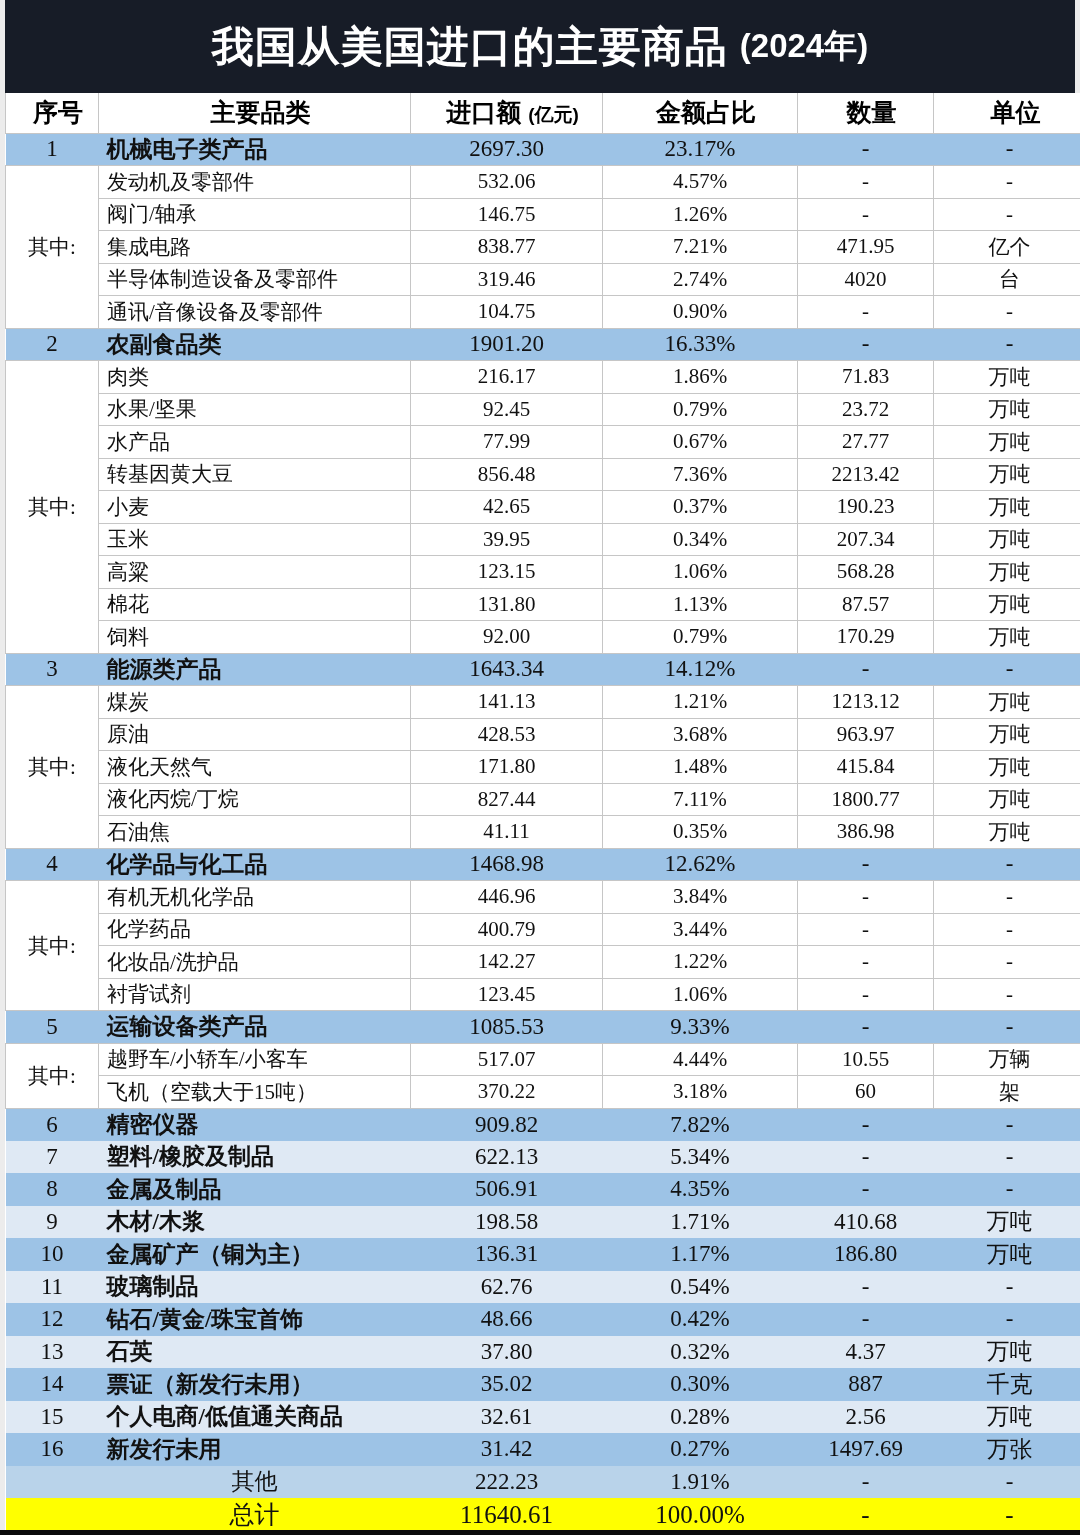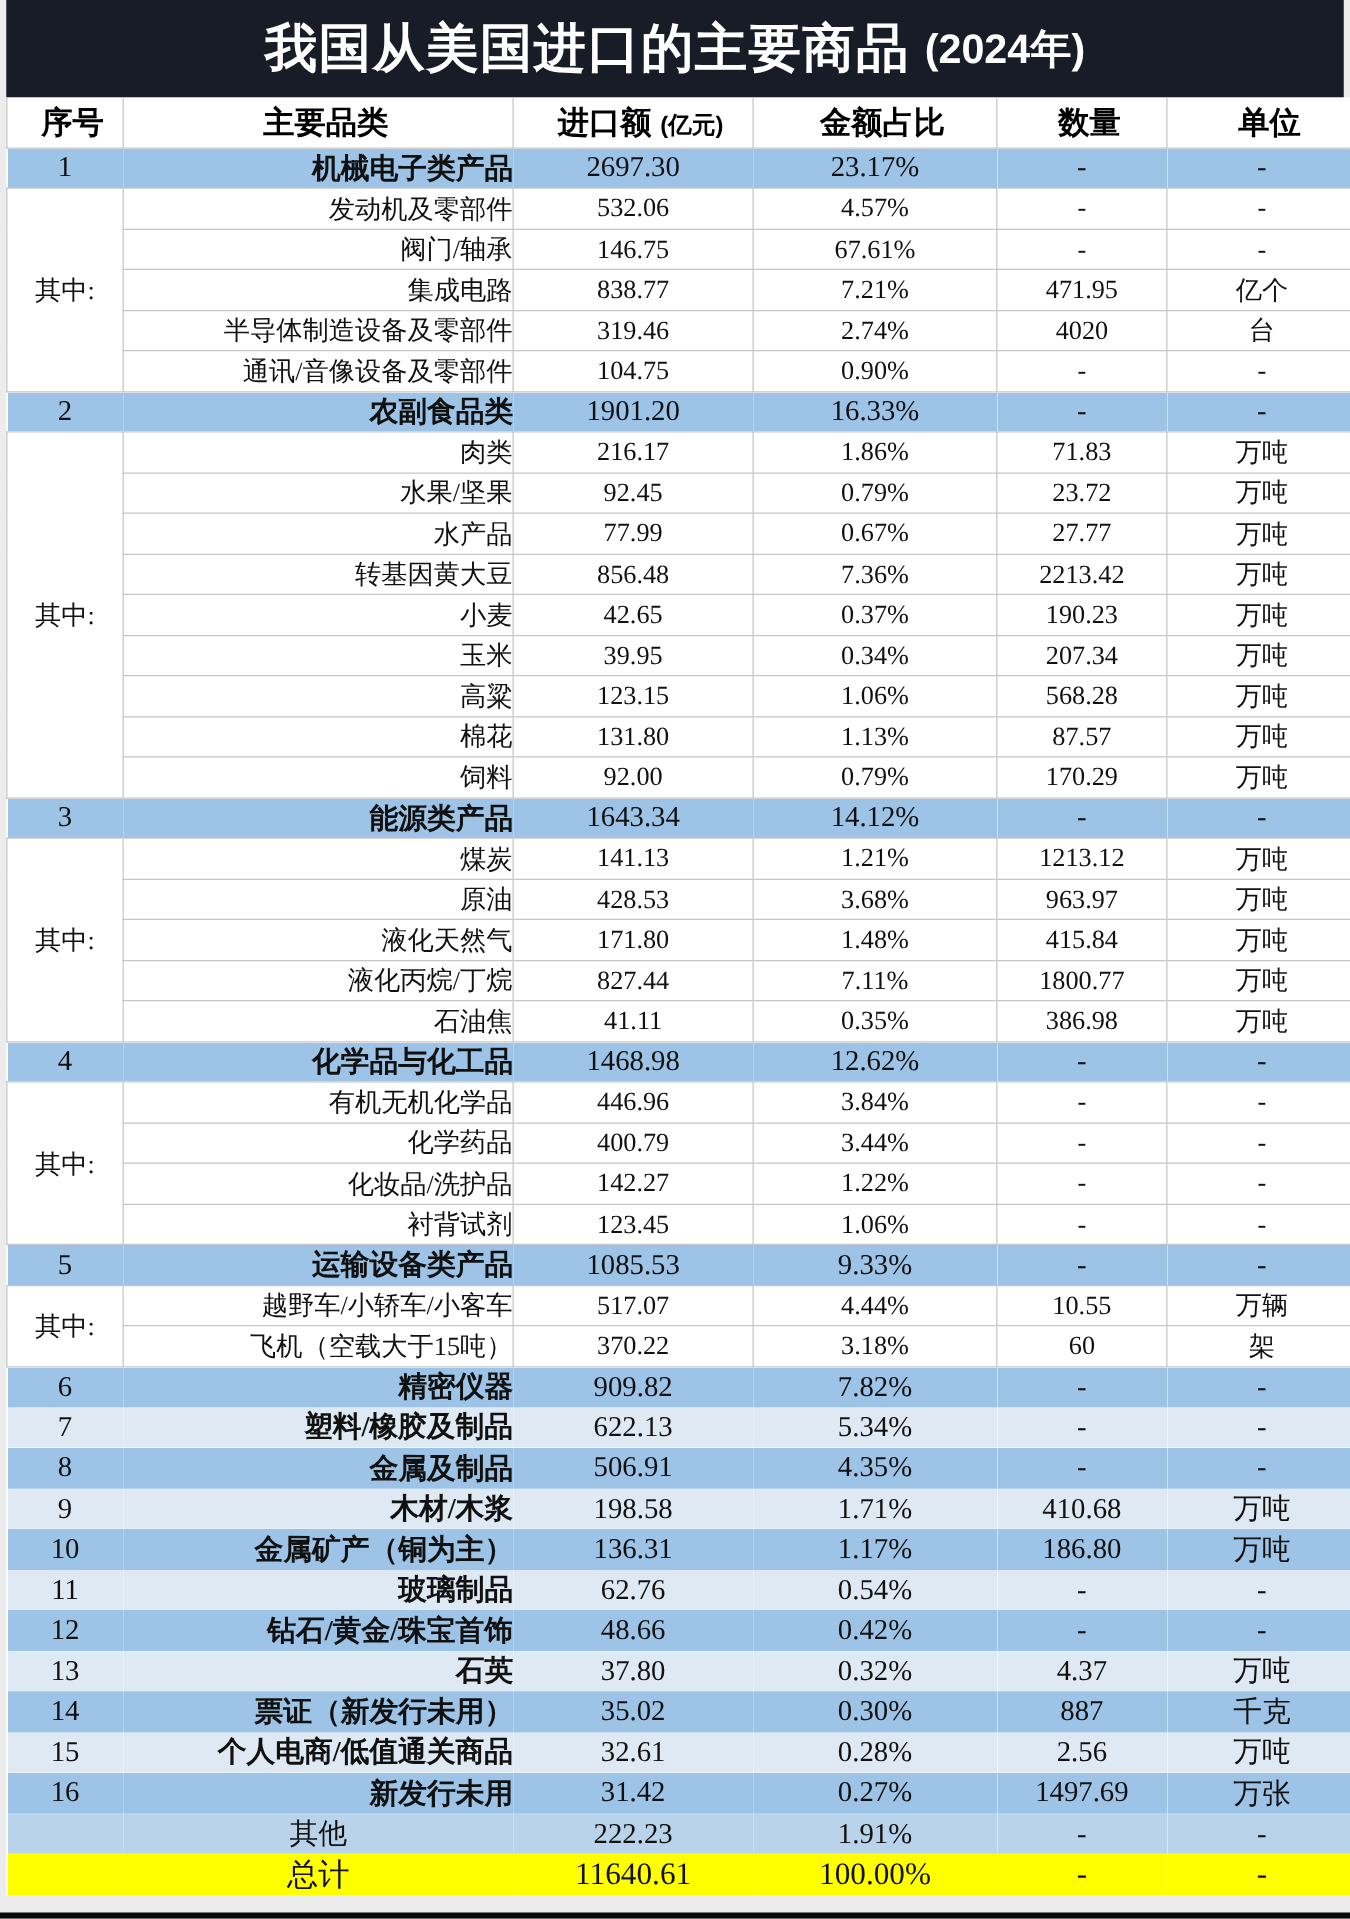--- a/index.html
+++ b/index.html
@@ -3,21 +3,21 @@
 <meta charset="utf-8">
 <style>
   html,body{margin:0;padding:0;}
   body{
     width:1080px;height:1535px;overflow:hidden;position:relative;
     background:#ececec;
     font-family:"Liberation Serif","DejaVu Serif",serif;
   }
   .page{padding:0 5px;}
   .title-bar{
-    height:78px;background:var(--titlebg);
+    height:93px;background:var(--titlebg);
     display:flex;align-items:center;justify-content:center;gap:12px;
   }
   .title-main{
     color:#ffffff;font-family:"Liberation Sans","DejaVu Sans",sans-serif;
     font-weight:bold;font-size:42px;letter-spacing:1px;
   }
   .title-year{
     color:#ffffff;font-family:"Liberation Sans","DejaVu Sans",sans-serif;
     font-weight:bold;font-size:33px;
   }
@@ -37,21 +37,21 @@
   }
   thead tr{height:40px;background:#ffffff;}
   th{
     font-family:"Liberation Sans","DejaVu Sans",sans-serif;
     font-weight:bold;font-size:25px;color:#000;
     border:1px solid #c6c6c6;border-top:none;padding-left:12px;
   }
   th .unit-small{font-size:19px;font-weight:bold;}
   tbody tr{height:32.5px;}
   td{font-size:21px;color:#111;}
-  td.cat{text-align:right;padding-left:8px;}
+  td.cat{text-align:left;padding-left:8px;}
   
   tr.sub td{background:#ffffff;border:1px solid #c6c6c6;}
   td.subgroup{background:#ffffff;border:1px solid #c6c6c6;font-size:21px;}
   
   tr.section td, tr.blue td{background:var(--blue);border:none;}
   tr.light td{background:var(--lightblue);border:none;}
   tr.other td{background:var(--midblue);border:none;}
   tr.total td{background:var(--yellow);border:none;font-weight:normal;font-size:25px;}
   tr.section td, tr.blue td, tr.light td, tr.other td{font-size:23px;}
   tr.section td.cat, tr.blue td.cat, tr.light td.cat{font-weight:bold;}
@@ -104,21 +104,21 @@
           <td class="subgroup" rowspan="5">其中:</td>
           <td class="cat">发动机及零部件</td>
           <td>532.06</td>
           <td>4.57%</td>
           <td>-</td>
           <td>-</td>
         </tr>
         <tr class="sub">
           <td class="cat">阀门/轴承</td>
           <td>146.75</td>
-          <td>67.61%</td>
+          <td>1.26%</td>
           <td>-</td>
           <td>-</td>
         </tr>
         <tr class="sub">
           <td class="cat">集成电路</td>
           <td>838.77</td>
           <td>7.21%</td>
           <td>471.95</td>
           <td>亿个</td>
         </tr>

